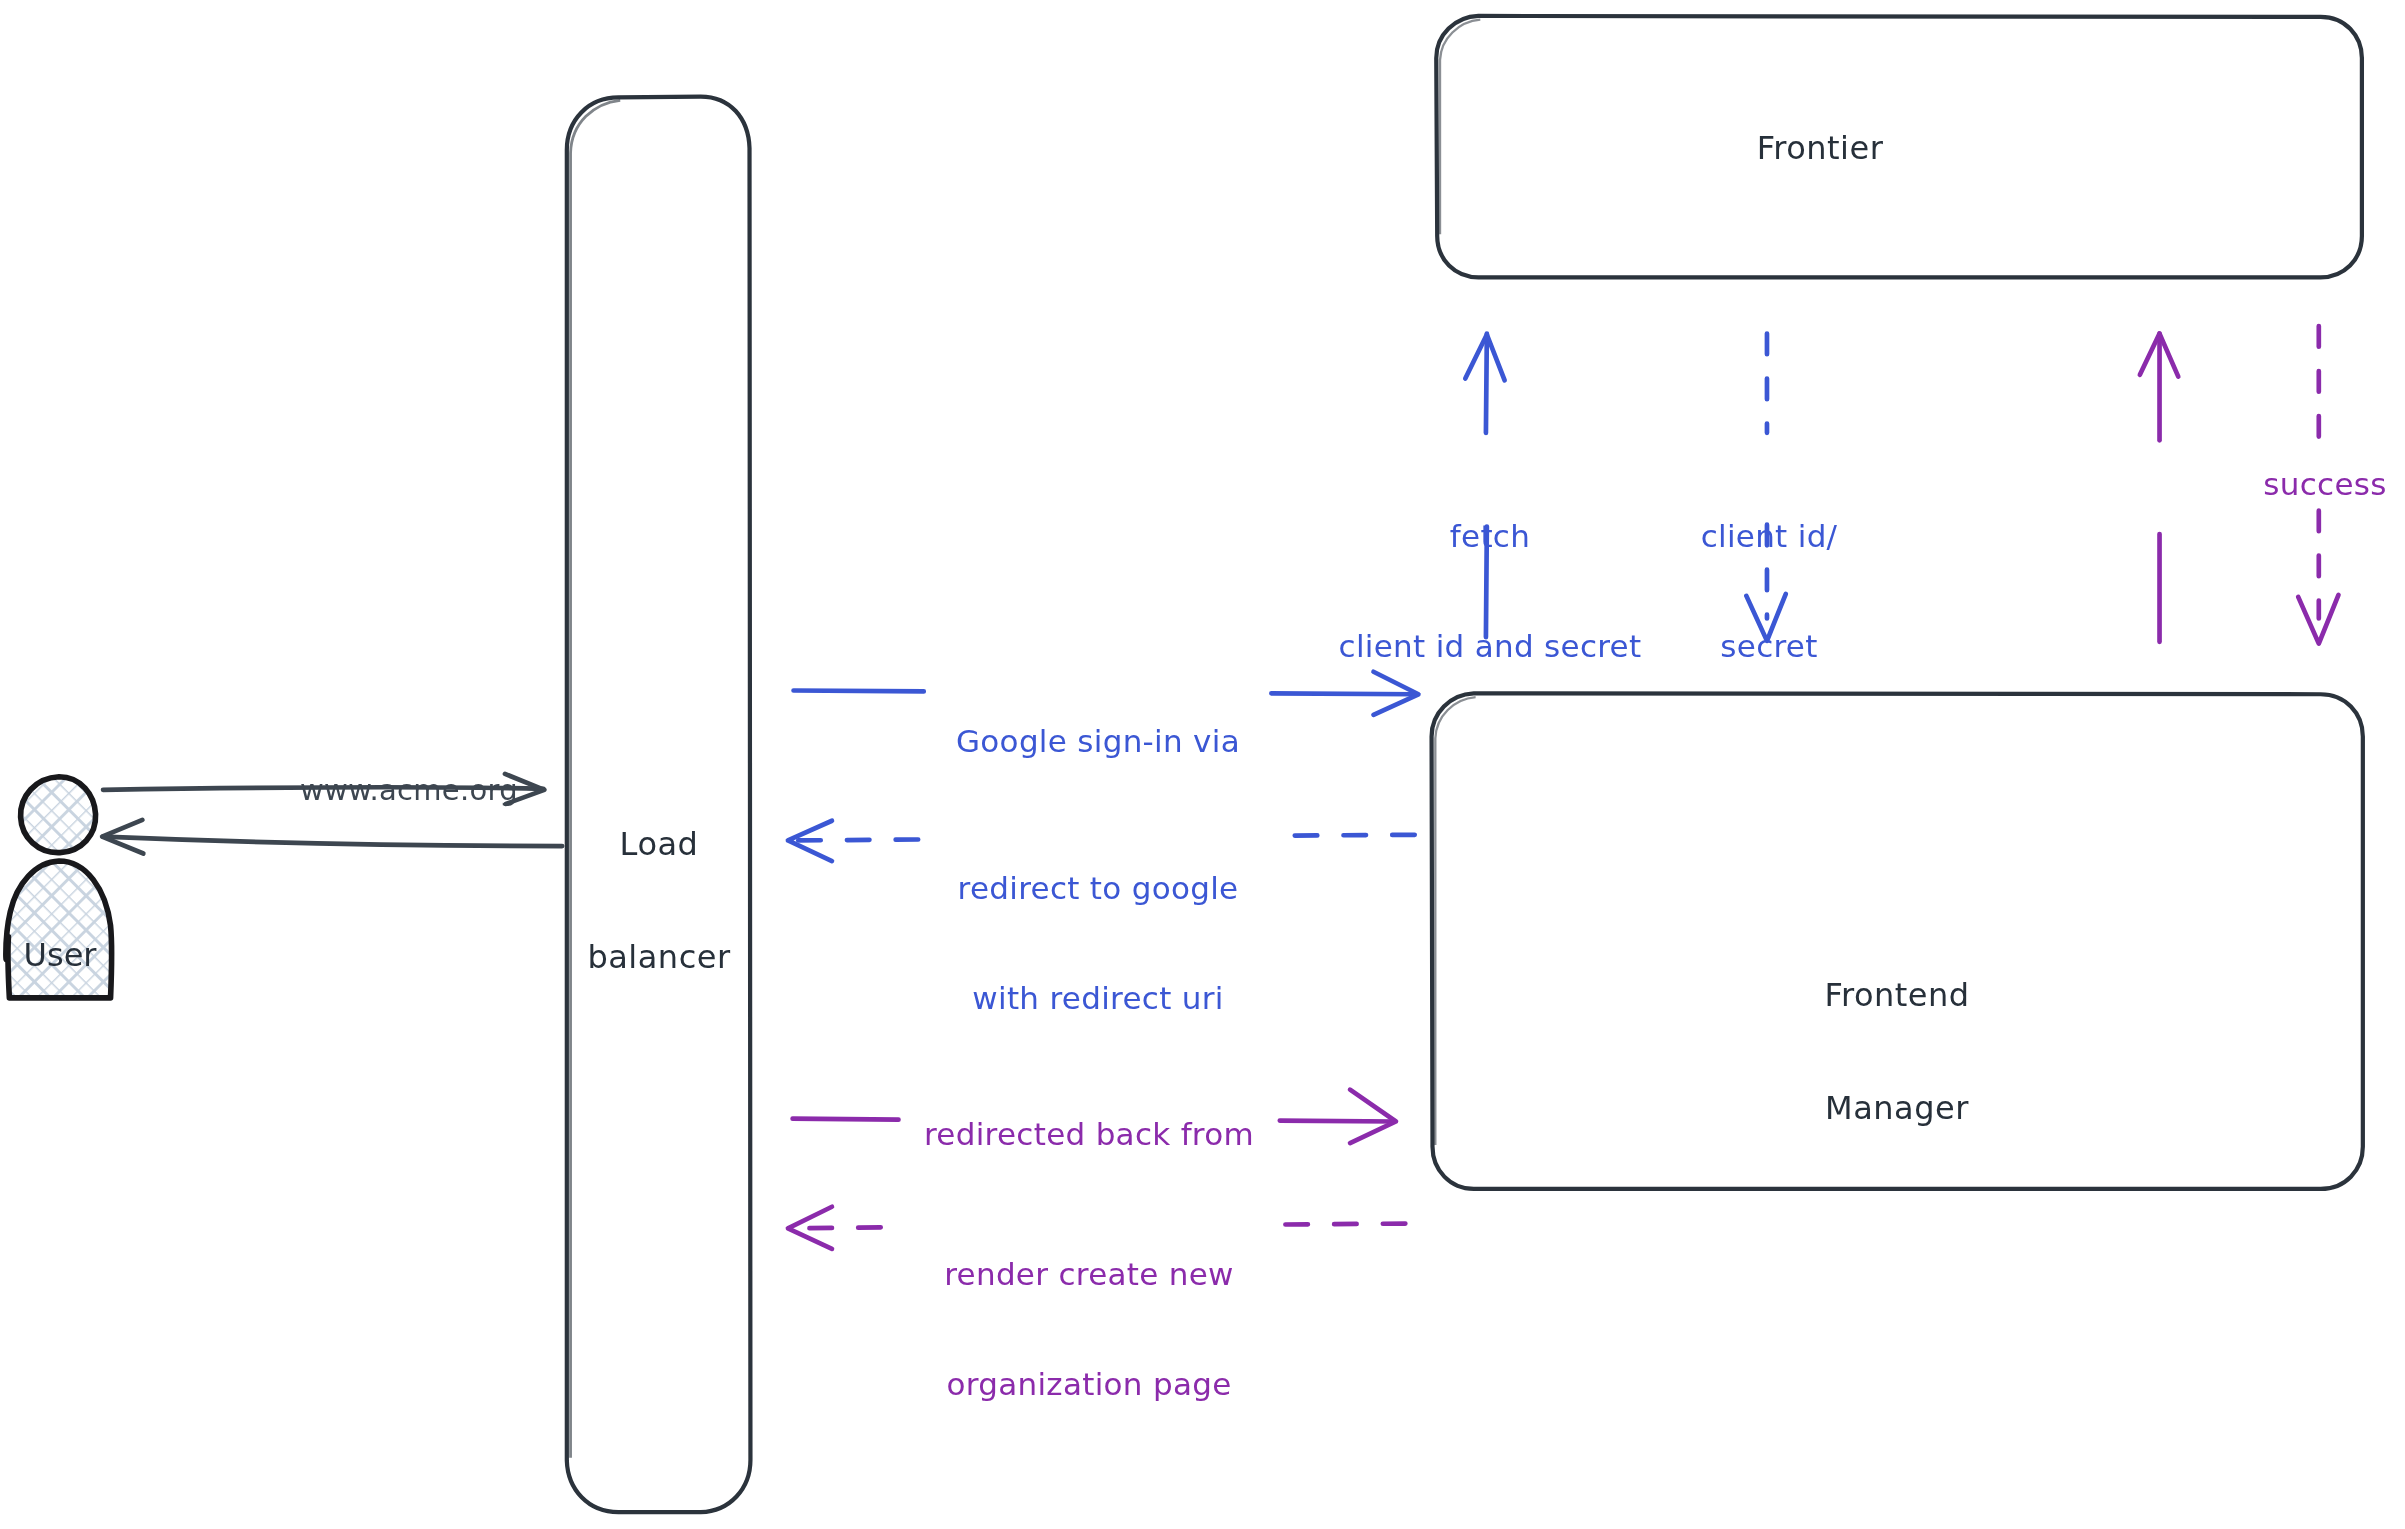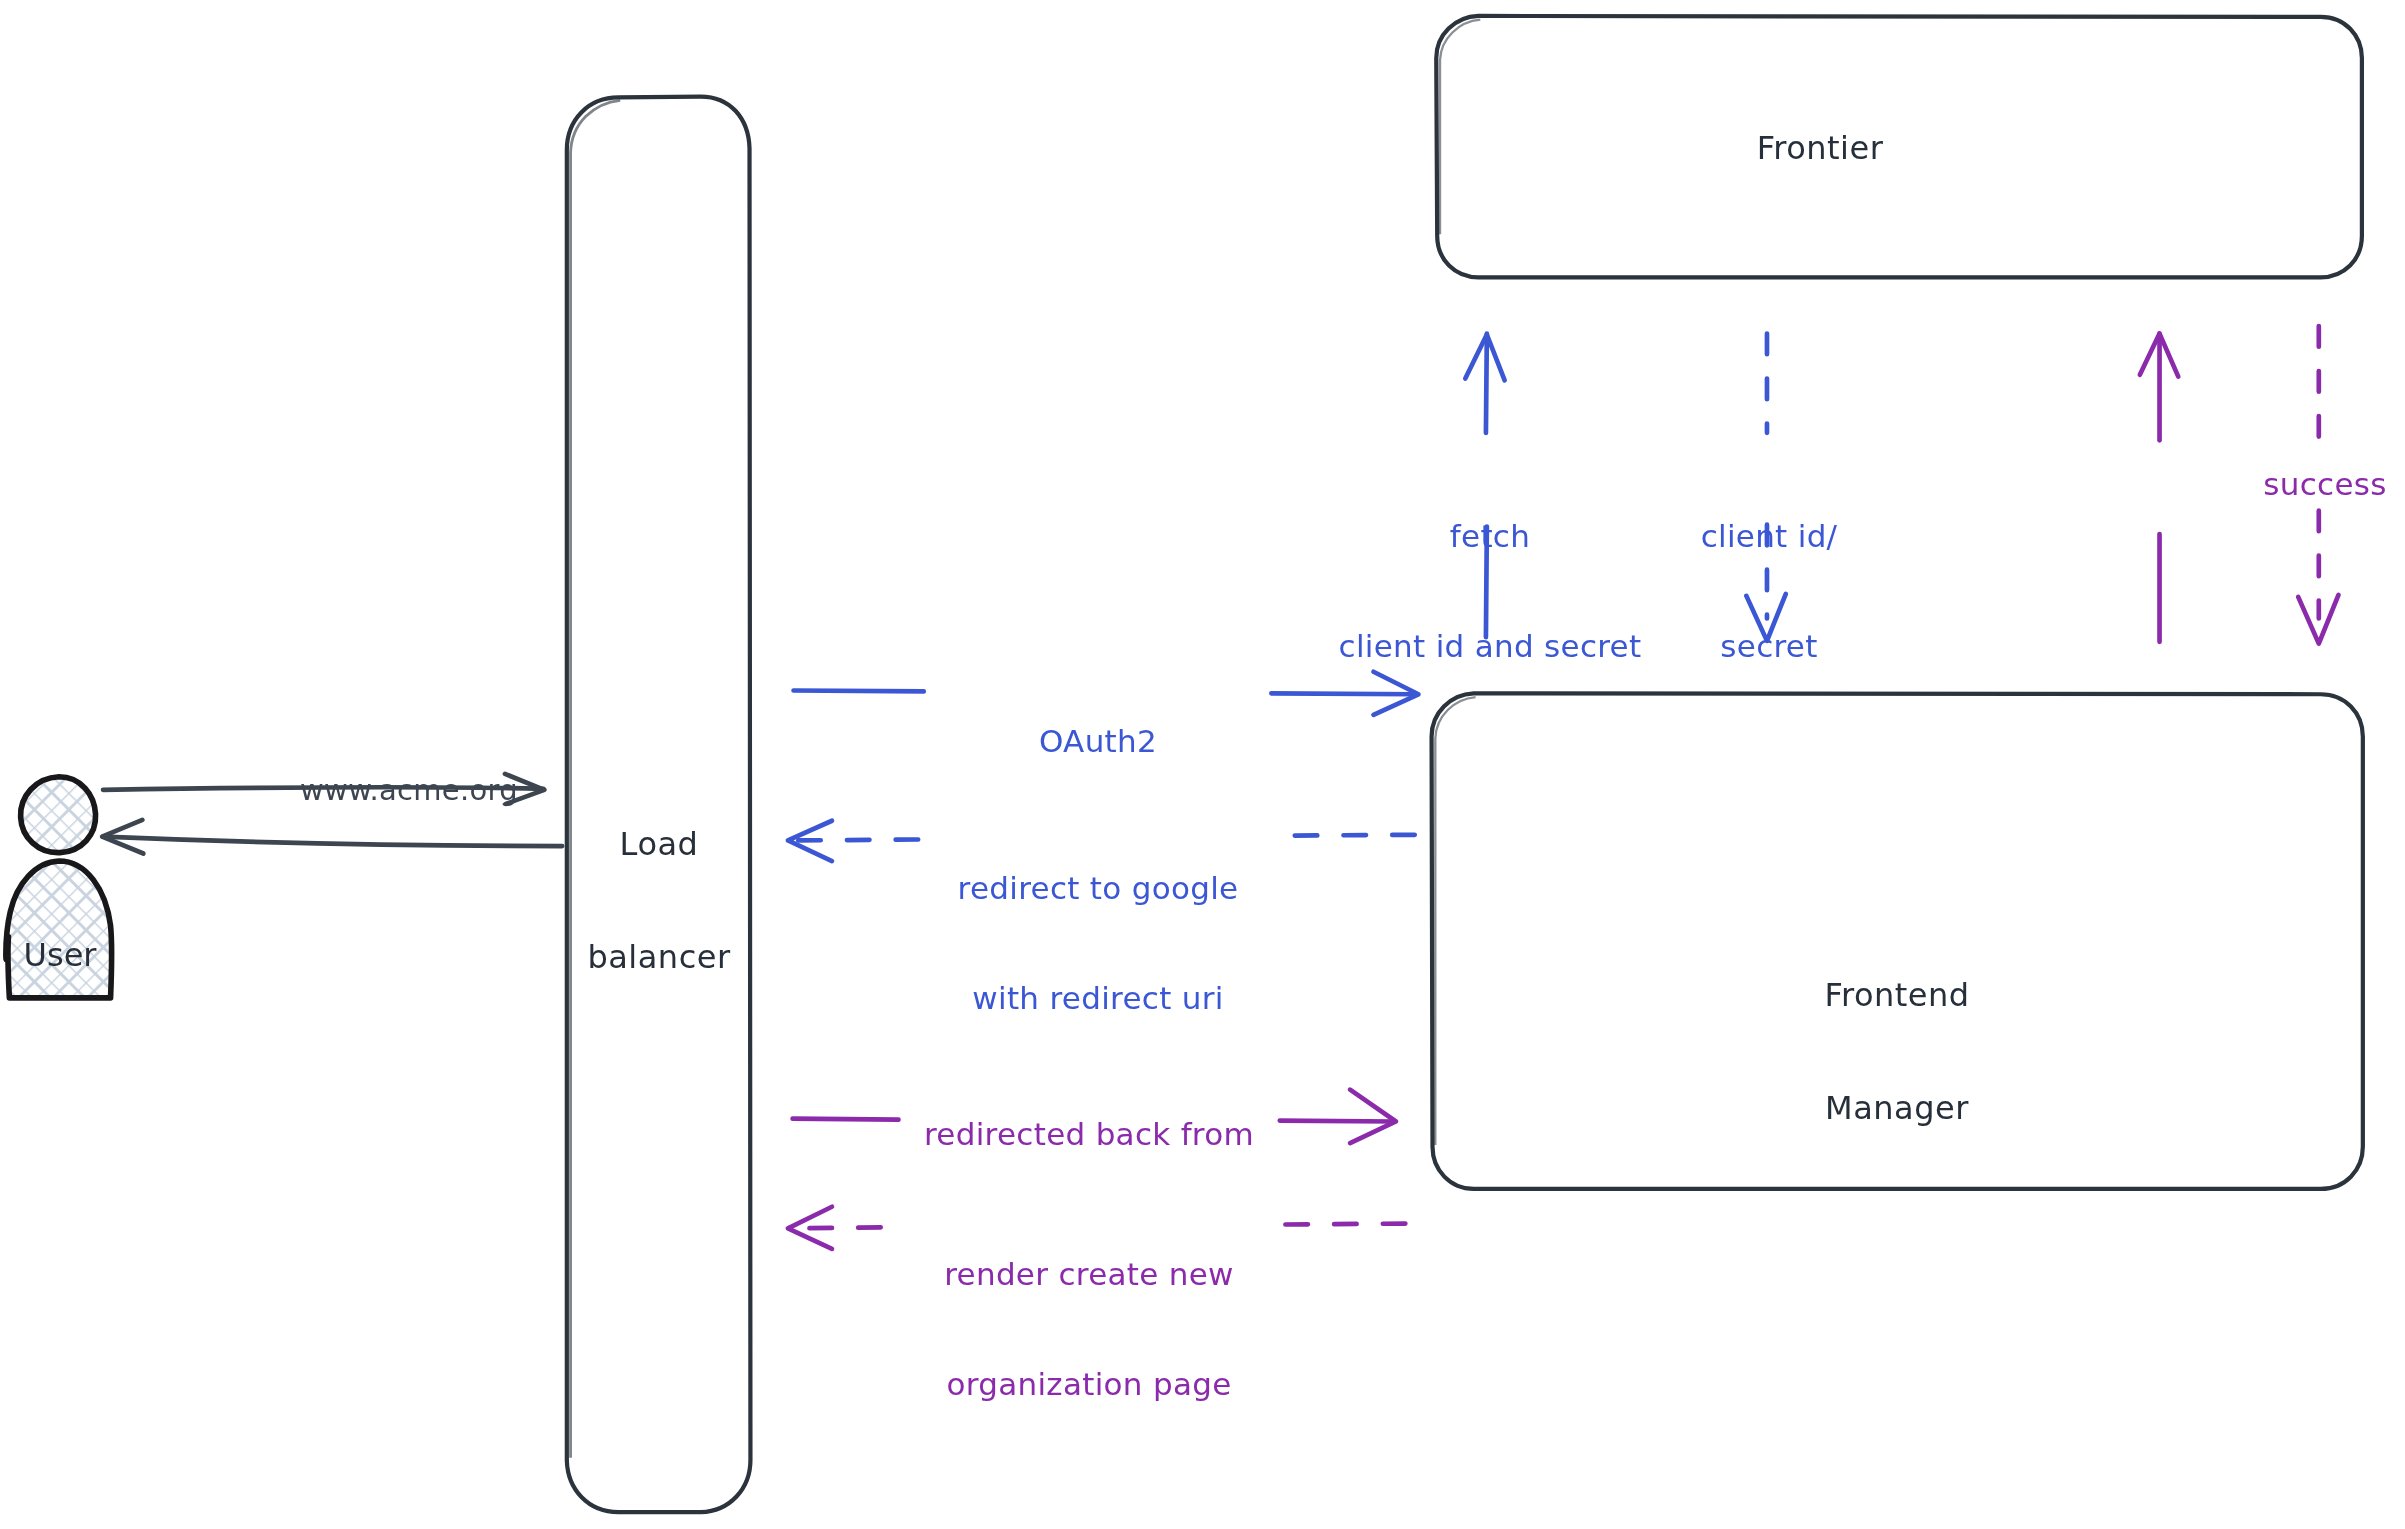--- a/index.html
+++ b/index.html
@@ -141,21 +141,21 @@
   <div class="lbl node-label center-x" style="left:1820px; top:130px; width:394px;">Frontier</div>
 
   <div class="lbl node-label center-x" style="left:1897px; top:901px; width:394px;">
     <div>Frontend</div>
     <div>Manager</div>
   </div>
 
   <div class="lbl edge-label-dark center-x" style="left:321px; top:773px; width:394px;">www.acme.org</div>
 
   <div class="lbl edge-label-blue center-x" style="left:1098px; top:650px; width:487px;">
-    <div>OAuth2</div>
+    <div>Google sign-in via</div>
   </div>
 
   <div class="lbl edge-label-blue center-x" style="left:1098px; top:797px; width:487px;">
     <div>redirect to google</div>
     <div>with redirect uri</div>
   </div>
 
   <div class="lbl edge-label-purple center-x" style="left:1089px; top:1043px; width:506px;">
     <div>redirected back from</div>
   </div>

